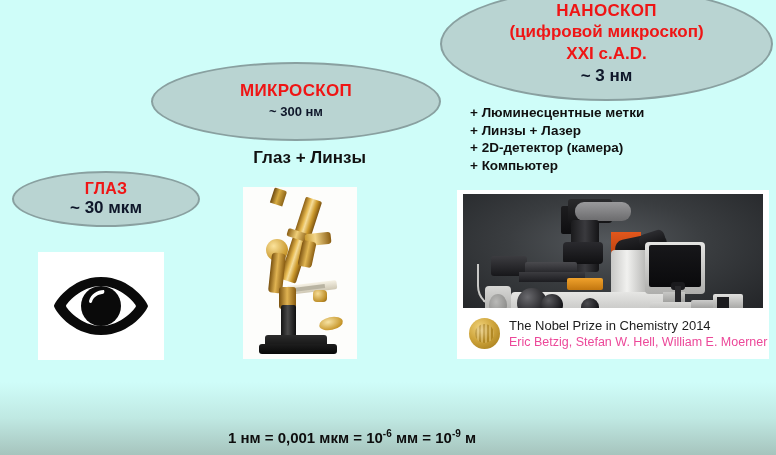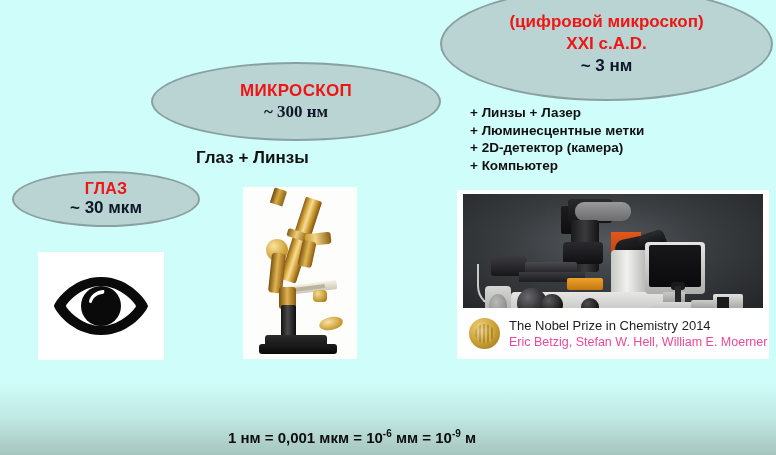--- a/index.html
+++ b/index.html
@@ -61,37 +61,37 @@
   }
   #eye-ellipse .e-title { font-size: 16px; line-height: 18px; }
   #eye-ellipse .e-val { font-size: 17px; line-height: 20px; }
 
   #micro-ellipse {
     left: 151px; top: 62px;
     width: 290px; height: 79px;
   }
   #micro-ellipse .e-title { font-size: 17px; line-height: 20px; }
   #micro-ellipse .e-sub { font-size: 17px; line-height: 21px; }
-  #micro-ellipse .e-val { font-size: 17px; line-height: 21px; font-family: Liberation Serif, serif; }
+  #micro-ellipse .e-val { font-size: 13px; line-height: 21px; }
 
   #nano-ellipse {
     left: 440px; top: -13px;
     width: 333px; height: 114px;
   }
   #nano-ellipse .e-title { font-size: 17px; line-height: 20px; }
   #nano-ellipse .e-sub { font-size: 17px; line-height: 22px; }
   #nano-ellipse .e-val { font-size: 17px; line-height: 22px; }
   #nano-ellipse .e-paren { color: #ef1515; font-weight: bold; font-size: 17px; line-height: 22px; white-space: nowrap;}
 
   
   #eye-lens-caption {
     position: absolute;
     left: 196px; top: 148px;
     width: 170px;
-    text-align: left;
+    text-align: right;
     font-size: 17px;
     font-weight: bold;
     color: #111111;
     white-space: nowrap;
   }
 
   #feature-list {
     position: absolute;
     left: 470px; top: 104px;
     font-size: 13.5px;
@@ -482,30 +482,31 @@
     <div class="e-title">ГЛАЗ</div>
     <div class="e-val">~ 30 мкм</div>
   </div>
 
   <div class="ellipse" id="micro-ellipse">
     <div class="e-title">МИКРОСКОП</div>
     <div class="e-val">~ 300 нм</div>
   </div>
 
   <div class="ellipse" id="nano-ellipse">
+    <div class="e-title">НАНОСКОП</div>
     <div class="e-paren">(цифровой микроскоп)</div>
     <div class="e-sub">XXI c.A.D.</div>
     <div class="e-val">~ 3 нм</div>
   </div>
 
   <div id="eye-lens-caption">Глаз + Линзы</div>
 
   <div id="feature-list">
+    <div>+ Люминесцентные метки</div>
     <div>+ Линзы + Лазер</div>
-    <div>+ Люминесцентные метки</div>
     <div>+ 2D-детектор (камера)</div>
     <div>+ Компьютер</div>
   </div>
 
   <div id="eye-card">
     <svg width="104" height="70" viewBox="0 0 104 70">
       <path d="M52 6 C22 6 5 32 5 35 C5 38 22 64 52 64 C82 64 99 38 99 35 C99 32 82 6 52 6 Z
                M52 15 C72 15 87 33 87 35 C87 37 72 55 52 55 C32 55 17 37 17 35 C17 33 32 15 52 15 Z" fill="#0a0a0a"></path>
       <circle cx="52" cy="35" r="20" fill="#0a0a0a"></circle>
       <path d="M40 30 C42 23 48 19 55 19 C56 21 55 23 53 23 C47 24 44 27 43 31 C42 33 40 32 40 30 Z" fill="#ffffff"></path>

